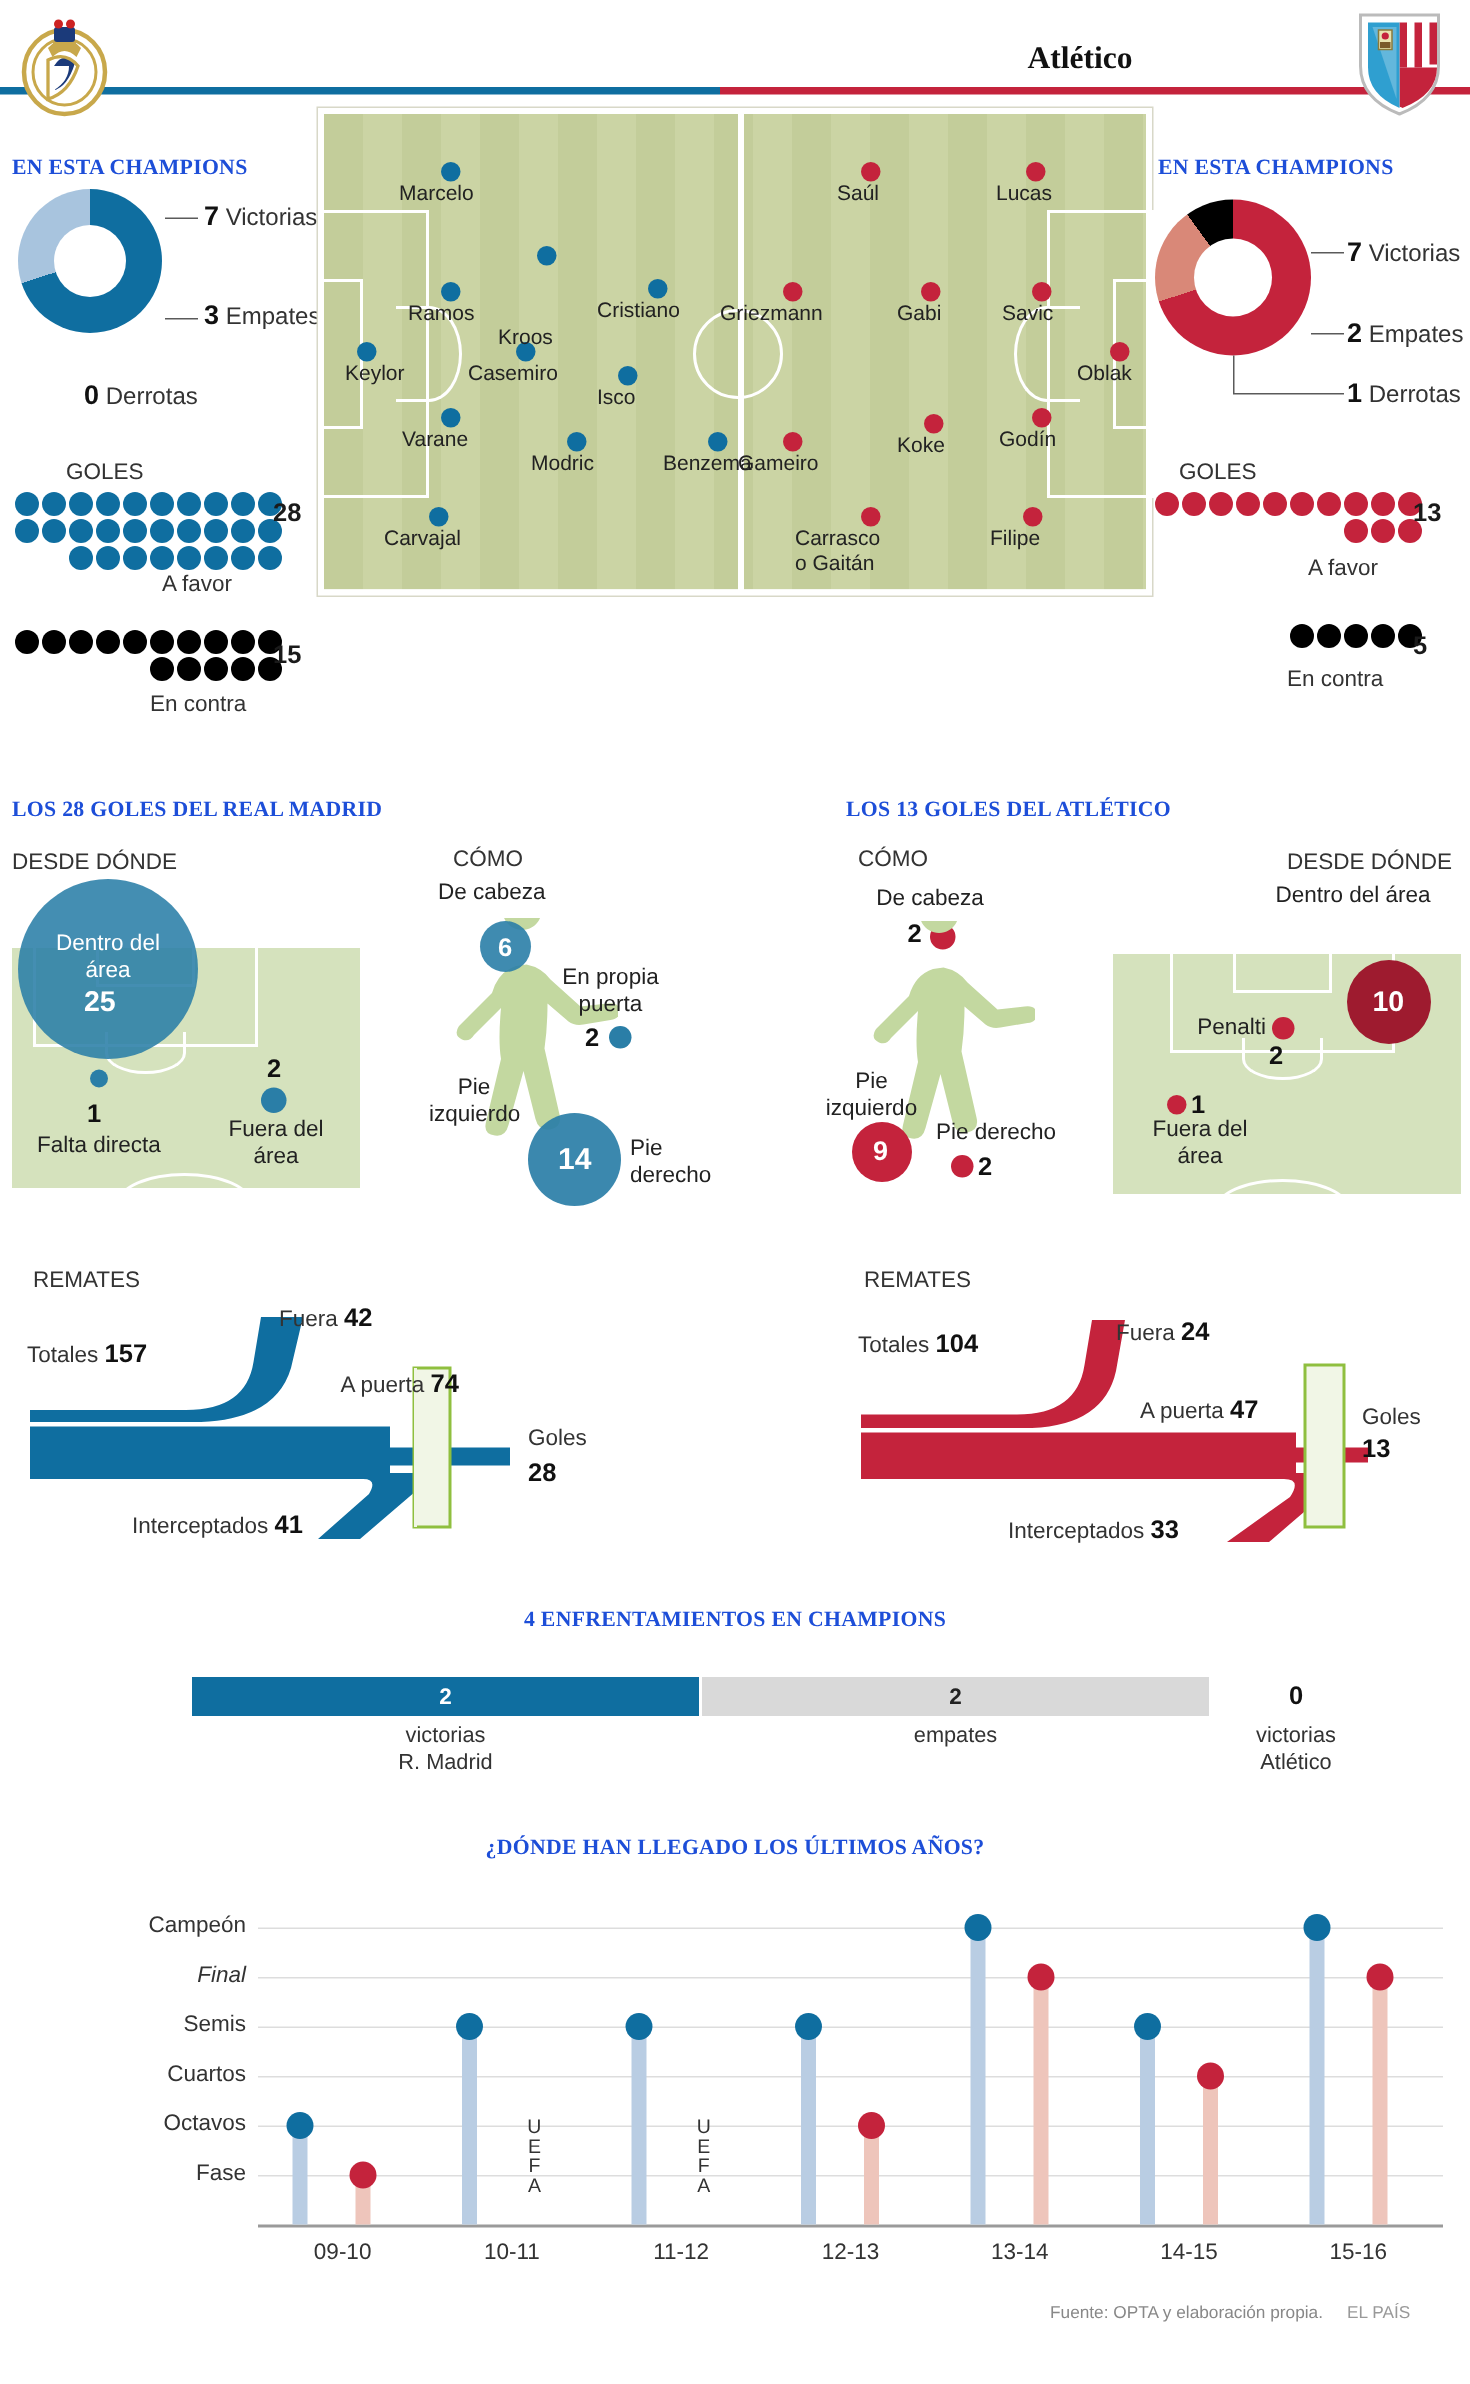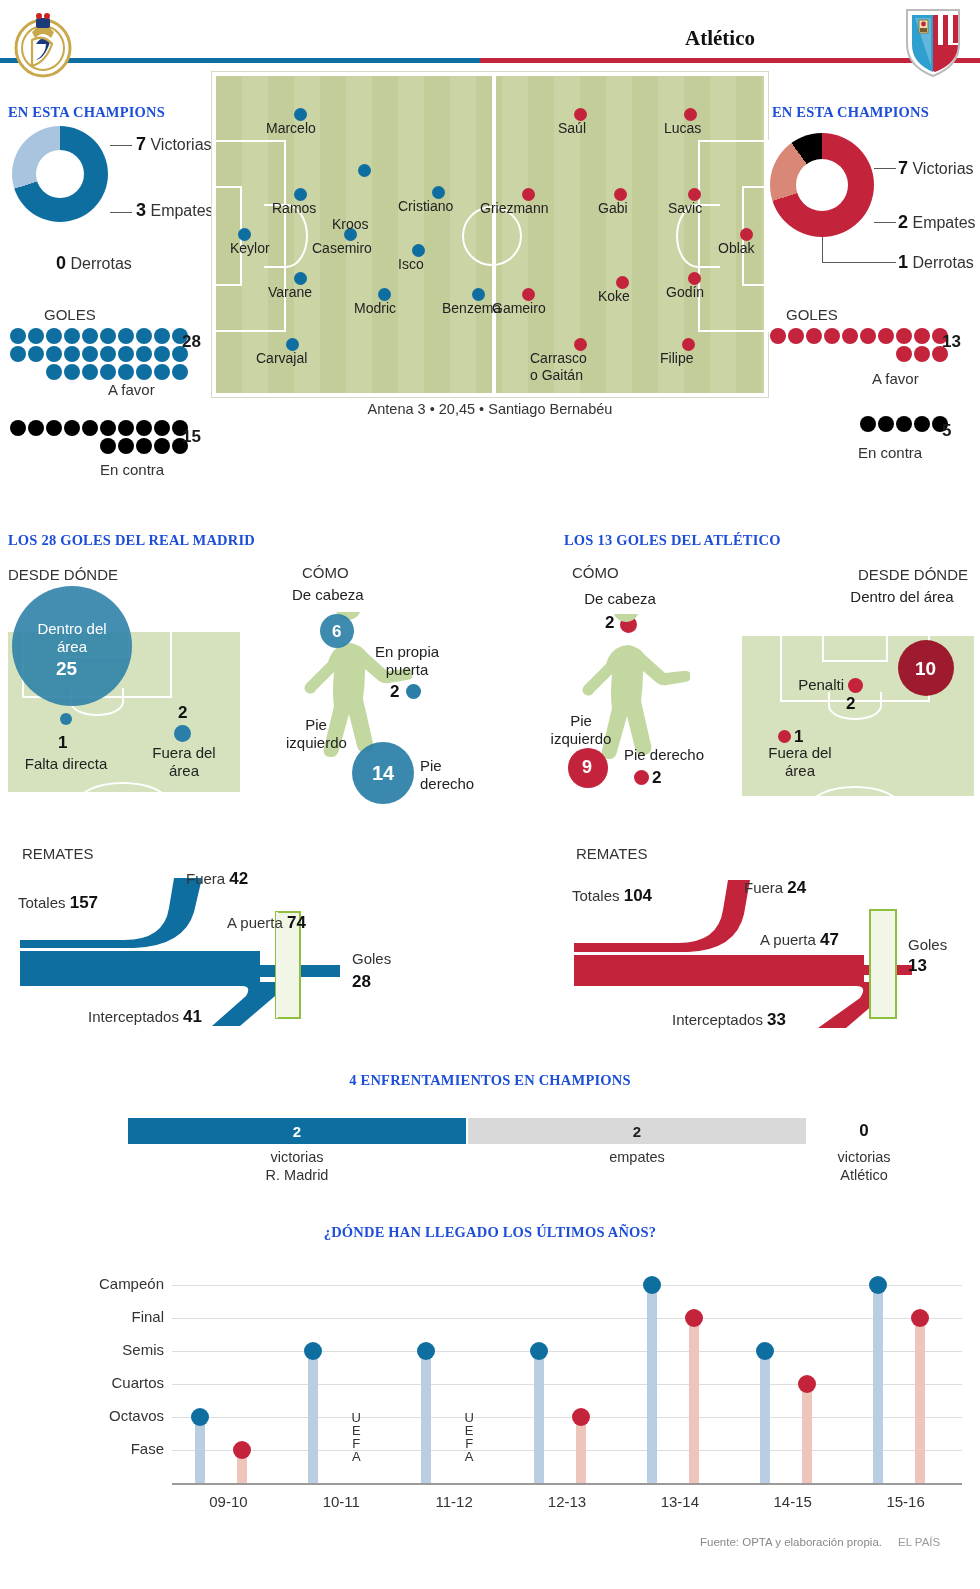--- a/index.html
+++ b/index.html
@@ -334,21 +334,20 @@
       <div class="player-dot" style="left: 306px; top: 112px; background: rgb(196, 35, 60);"></div>
       <div class="player-name" style="left: 264px; top: 124px;">Griezmann</div>
       <div class="player-dot" style="left: 306px; top: 212px; background: rgb(196, 35, 60);"></div>
       <div class="player-name" style="left: 276px; top: 224px;">Gameiro</div>
       <div class="player-dot" style="left: 358px; top: 262px; background: rgb(196, 35, 60);"></div>
       <div class="player-name" style="left: 358px; top: 262px;"></div>
       <div class="player-name" style="left: 314px; top: 274px; line-height: 17px;">Carrasco<br>o Gaitán</div>
     </div>
 </div>
 <div id="match-info">
-  <div>Antena 3 • 20,45 • Santiago Bernabéu</div>
 </div>
 
 <div class="sect-title abs" style="left:8px;top:532px;">LOS 28 GOLES DEL REAL MADRID</div>
 <div class="sub-label abs" style="left:8px;top:566px;">DESDE DÓNDE</div>
 
 <div class="mini-pitch" style="left:8px;top:632px;width:232px;height:160px;">
   <div class="mini-line" style="position:absolute;left:14px;top:-2px;width:150px;height:68px;"></div>
   <div class="mini-line" style="position:absolute;left:56px;top:-2px;width:66px;height:28px;"></div>
   <div class="mini-line" style="position:absolute;left:62px;top:56px;width:54px;height:28px;border-radius:0 0 50% 50%;border-top:none;"></div>
   <div class="mini-line" style="position:absolute;left:70px;top:150px;width:90px;height:40px;border-radius:50% 50% 0 0;border-bottom:none;"></div>
@@ -504,21 +503,21 @@
 <div class="mu-cap" style="left:824px;top:1148px;width:80px;">
   <div>victorias</div>
   <div>Atlético</div>
 </div>
 
 <div class="sect-title abs" style="left:0;top:1224px;width:980px;text-align:center;">¿DÓNDE HAN LLEGADO LOS ÚLTIMOS AÑOS?</div>
 <div id="tl-wrap">
     <div class="gridline" style="left: 140px; top: 30px; width: 790px;"></div>
     <div class="ylab" style="left: 20px; top: 20px; width: 112px;">Campeón</div>
     <div class="gridline" style="left: 140px; top: 63px; width: 790px;"></div>
-    <div class="ylab" style="left: 20px; top: 53px; width: 112px;">Final</div>
+    <div class="ylab" style="left: 20px; top: 53px; width: 112px; font-style: italic;">Final</div>
     <div class="gridline" style="left: 140px; top: 96px; width: 790px;"></div>
     <div class="ylab" style="left: 20px; top: 86px; width: 112px;">Semis</div>
     <div class="gridline" style="left: 140px; top: 129px; width: 790px;"></div>
     <div class="ylab" style="left: 20px; top: 119px; width: 112px;">Cuartos</div>
     <div class="gridline" style="left: 140px; top: 162px; width: 790px;"></div>
     <div class="ylab" style="left: 20px; top: 152px; width: 112px;">Octavos</div>
     <div class="gridline" style="left: 140px; top: 195px; width: 790px;"></div>
     <div class="ylab" style="left: 20px; top: 185px; width: 112px;">Fase</div>
     <div class="gridline" style="left: 140px; top: 228px; width: 790px; height: 2px; background: rgb(154, 154, 154);"></div>
     <div class="xlab" style="left: 146.429px; top: 238px; width: 100px;">09-10</div>

